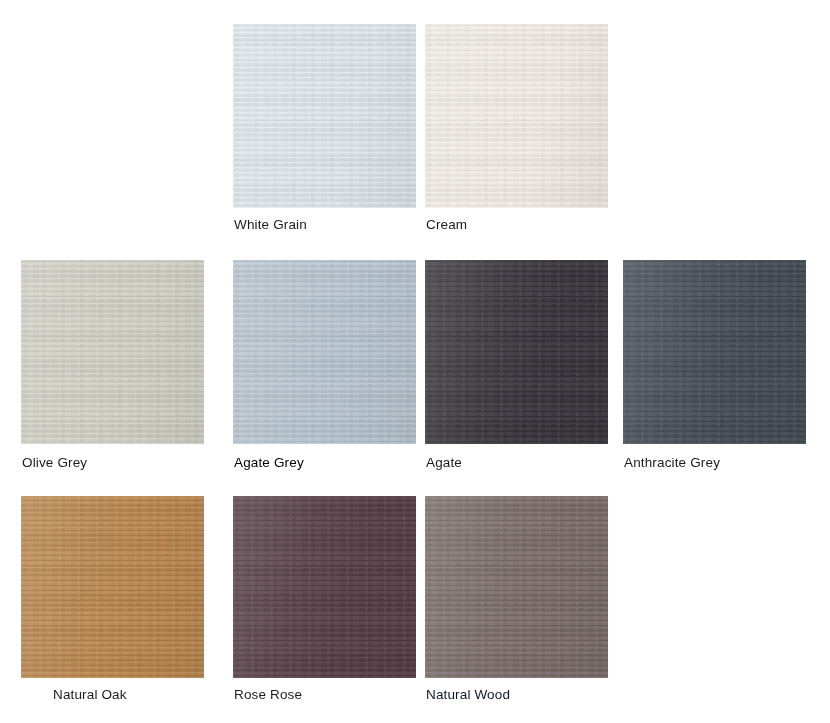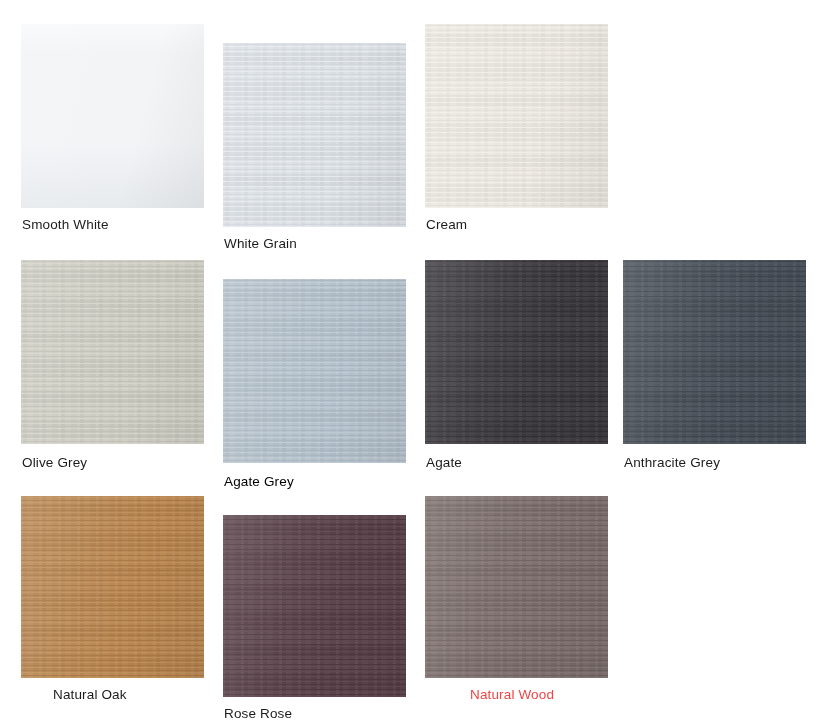--- a/index.html
+++ b/index.html
@@ -31,21 +31,21 @@
   .swatch-row.row-0 { top: 24px;  height: 236px; }
   .swatch-row.row-1 { top: 260px; height: 296px; }
   .swatch-row.row-2 { top: 496px; height: 227px; }
 
   .swatch-cell {
     position: absolute;
     top: 0;
     width: 183px;
   }
   .swatch-cell.col-0 { left: 21px; }
-  .swatch-cell.col-1 { left: 223px; margin-top: 19px; }
+  .swatch-cell.col-1 { left: 233px; }
   .swatch-cell.col-2 { left: 425px; }
   .swatch-cell.col-3 { left: 623px; }
 
   .swatch-tile {
     position: relative;
     width: 183px;
     height: 184px;
     overflow: hidden;
     background-repeat: repeat;
   }
@@ -76,27 +76,20 @@
     white-space: nowrap;
   }
   .swatch-row.row-1 .swatch-label { top: 194px; }
   .swatch-row.row-2 .swatch-label { top: 190px; }
 </style>
 </head>
 <body style="background: rgb(255, 255, 255);">
 
 <div id="swatch-grid">
     <div class="swatch-row row-0">
-      <div class="swatch-cell col-0">
-        <div class="swatch-tile" style="background: rgb(242, 244, 246);">
-          <div class="grain" style="background-image: linear-gradient(rgb(255, 255, 255) 0%, rgb(242, 244, 246) 22%, rgb(242, 244, 246) 62%, rgb(226, 230, 234) 100%); opacity: 0.85;"></div>
-          <div class="sheen" style="background-image: linear-gradient(105deg, rgba(255, 255, 255, 0.14) 0%, rgba(255, 255, 255, 0.04) 38%, rgba(0, 0, 0, 0) 62%, rgba(0, 0, 0, 0.05) 100%);"></div>
-        </div>
-        <div class="swatch-label" style="color: rgb(28, 28, 28);">Smooth White</div>
-      </div>
       <div class="swatch-cell col-1">
         <div class="swatch-tile" style="background: rgb(220, 225, 230);">
           <div class="grain" style="background-image: repeating-linear-gradient(0deg, rgb(238, 241, 244) 0px, rgb(238, 241, 244) 1px, rgba(0, 0, 0, 0) 1px, rgba(0, 0, 0, 0) 2px, rgb(201, 208, 215) 2px, rgb(201, 208, 215) 3px, rgba(0, 0, 0, 0) 3px, rgba(0, 0, 0, 0) 5px), repeating-linear-gradient(90deg, rgba(255, 255, 255, 0.1) 0px, rgba(255, 255, 255, 0.1) 3px, rgba(0, 0, 0, 0.06) 3px, rgba(0, 0, 0, 0.06) 7px, rgba(255, 255, 255, 0.05) 7px, rgba(255, 255, 255, 0.05) 13px, rgba(0, 0, 0, 0.03) 13px, rgba(0, 0, 0, 0.03) 19px), repeating-linear-gradient(0deg, rgba(0, 0, 0, 0.05) 0px, rgba(0, 0, 0, 0.05) 11px, rgba(255, 255, 255, 0.05) 11px, rgba(255, 255, 255, 0.05) 26px, rgba(0, 0, 0, 0.04) 26px, rgba(0, 0, 0, 0.04) 44px, rgba(255, 255, 255, 0.04) 44px, rgba(255, 255, 255, 0.04) 61px); opacity: 0.55; mix-blend-mode: normal;"></div>
           <div class="sheen" style="background-image: linear-gradient(105deg, rgba(255, 255, 255, 0.14) 0%, rgba(255, 255, 255, 0.04) 38%, rgba(0, 0, 0, 0) 62%, rgba(0, 0, 0, 0.05) 100%);"></div>
         </div>
         <div class="swatch-label" style="color: rgb(28, 28, 28);">White Grain</div>
       </div>
       <div class="swatch-cell col-2">
         <div class="swatch-tile" style="background: rgb(236, 232, 225);">
           <div class="grain" style="background-image: repeating-linear-gradient(0deg, rgb(246, 243, 238) 0px, rgb(246, 243, 238) 1px, rgba(0, 0, 0, 0) 1px, rgba(0, 0, 0, 0) 2px, rgb(221, 216, 206) 2px, rgb(221, 216, 206) 3px, rgba(0, 0, 0, 0) 3px, rgba(0, 0, 0, 0) 5px), repeating-linear-gradient(90deg, rgba(255, 255, 255, 0.1) 0px, rgba(255, 255, 255, 0.1) 3px, rgba(0, 0, 0, 0.06) 3px, rgba(0, 0, 0, 0.06) 7px, rgba(255, 255, 255, 0.05) 7px, rgba(255, 255, 255, 0.05) 13px, rgba(0, 0, 0, 0.03) 13px, rgba(0, 0, 0, 0.03) 19px), repeating-linear-gradient(0deg, rgba(0, 0, 0, 0.05) 0px, rgba(0, 0, 0, 0.05) 11px, rgba(255, 255, 255, 0.05) 11px, rgba(255, 255, 255, 0.05) 26px, rgba(0, 0, 0, 0.04) 26px, rgba(0, 0, 0, 0.04) 44px, rgba(255, 255, 255, 0.04) 44px, rgba(255, 255, 255, 0.04) 61px); opacity: 0.55; mix-blend-mode: normal;"></div>
@@ -148,16 +141,16 @@
           <div class="grain" style="background-image: repeating-linear-gradient(0deg, rgb(106, 80, 88) 0px, rgb(106, 80, 88) 1px, rgba(0, 0, 0, 0) 1px, rgba(0, 0, 0, 0) 2px, rgb(70, 50, 58) 2px, rgb(70, 50, 58) 3px, rgba(0, 0, 0, 0) 3px, rgba(0, 0, 0, 0) 5px), repeating-linear-gradient(90deg, rgba(255, 255, 255, 0.1) 0px, rgba(255, 255, 255, 0.1) 3px, rgba(0, 0, 0, 0.06) 3px, rgba(0, 0, 0, 0.06) 7px, rgba(255, 255, 255, 0.05) 7px, rgba(255, 255, 255, 0.05) 13px, rgba(0, 0, 0, 0.03) 13px, rgba(0, 0, 0, 0.03) 19px), repeating-linear-gradient(0deg, rgba(0, 0, 0, 0.05) 0px, rgba(0, 0, 0, 0.05) 11px, rgba(255, 255, 255, 0.05) 11px, rgba(255, 255, 255, 0.05) 26px, rgba(0, 0, 0, 0.04) 26px, rgba(0, 0, 0, 0.04) 44px, rgba(255, 255, 255, 0.04) 44px, rgba(255, 255, 255, 0.04) 61px); opacity: 0.55; mix-blend-mode: normal;"></div>
           <div class="sheen" style="background-image: linear-gradient(105deg, rgba(255, 255, 255, 0.14) 0%, rgba(255, 255, 255, 0.04) 38%, rgba(0, 0, 0, 0) 62%, rgba(0, 0, 0, 0.05) 100%);"></div>
         </div>
         <div class="swatch-label" style="color: rgb(28, 28, 28);">Rose Rose</div>
       </div>
       <div class="swatch-cell col-2">
         <div class="swatch-tile" style="background: rgb(122, 108, 106);">
           <div class="grain" style="background-image: repeating-linear-gradient(0deg, rgb(141, 127, 124) 0px, rgb(141, 127, 124) 1px, rgba(0, 0, 0, 0) 1px, rgba(0, 0, 0, 0) 2px, rgb(102, 90, 88) 2px, rgb(102, 90, 88) 3px, rgba(0, 0, 0, 0) 3px, rgba(0, 0, 0, 0) 5px), repeating-linear-gradient(90deg, rgba(255, 255, 255, 0.1) 0px, rgba(255, 255, 255, 0.1) 3px, rgba(0, 0, 0, 0.06) 3px, rgba(0, 0, 0, 0.06) 7px, rgba(255, 255, 255, 0.05) 7px, rgba(255, 255, 255, 0.05) 13px, rgba(0, 0, 0, 0.03) 13px, rgba(0, 0, 0, 0.03) 19px), repeating-linear-gradient(0deg, rgba(0, 0, 0, 0.05) 0px, rgba(0, 0, 0, 0.05) 11px, rgba(255, 255, 255, 0.05) 11px, rgba(255, 255, 255, 0.05) 26px, rgba(0, 0, 0, 0.04) 26px, rgba(0, 0, 0, 0.04) 44px, rgba(255, 255, 255, 0.04) 44px, rgba(255, 255, 255, 0.04) 61px); opacity: 0.55; mix-blend-mode: normal;"></div>
           <div class="sheen" style="background-image: linear-gradient(105deg, rgba(255, 255, 255, 0.14) 0%, rgba(255, 255, 255, 0.04) 38%, rgba(0, 0, 0, 0) 62%, rgba(0, 0, 0, 0.05) 100%);"></div>
         </div>
-        <div class="swatch-label" style="color: #ef4444; margin-left: 44px;">Natural Wood</div>
+        <div class="swatch-label" style="color: #0f172a;">Natural Wood</div>
       </div>
     </div>
   </div>
 
 </body></html>

